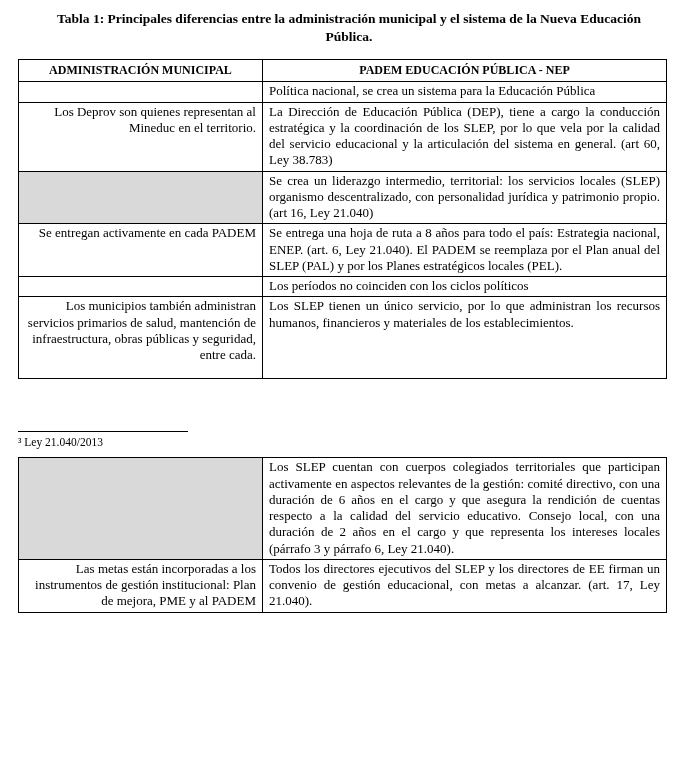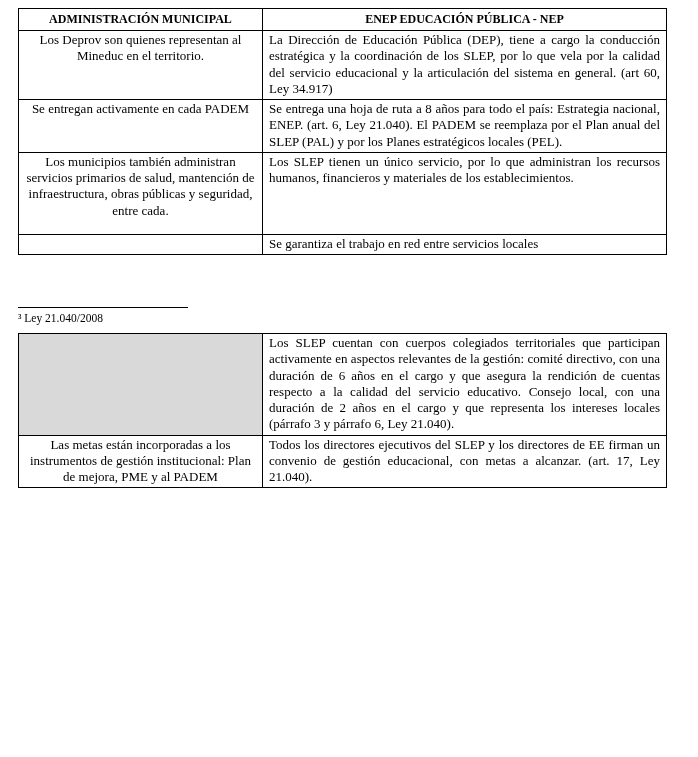--- a/index.html
+++ b/index.html
@@ -33,72 +33,81 @@
     line-height: 1.25;
     padding: 1px 6px 2px 6px;
   }
   th {
     text-align: center;
     font-weight: bold;
     font-size: 12px;
     padding: 3px 4px;
   }
   td.right-col { text-align: justify; }
-  td.left-col  { text-align: center; }
+  td.left-col  { text-align: right; }
   .shaded { background: var(--shade, #d9d9d9); }
   tr.row-tall td { height: 82px; }
   .footnote-rule {
     width: 170px;
     border-top: 1px solid #000;
     margin: 52px 0 4px 0;
   }
   .footnote {
     font-size: 11.5px;
     margin-bottom: 9px;
   }
 </style>
 </head>
 <body>
 
 <div class="page">
 
+  <div class="title">Tabla 1: Principales diferencias entre la administración municipal y el sistema de la Nueva Educación Pública.</div>
 
   <table class="cmp">
     <colgroup>
         <col class="c-left">
         <col class="c-right">
       </colgroup>
     <thead>
       <tr>
         <th>ADMINISTRACIÓN MUNICIPAL</th>
-        <th>ENEP EDUCACIÓN PÚBLICA - NEP</th>
+        <th>PADEM EDUCACIÓN PÚBLICA - NEP</th>
       </tr>
     </thead>
     <tbody>
       <tr>
+        <td class="left-col"></td>
+        <td class="right-col">Política nacional, se crea un sistema para la Educación Pública</td>
+      </tr>
+      <tr>
         <td class="left-col">Los Deprov son quienes representan al Mineduc en el territorio.</td>
-        <td class="right-col">La Dirección de Educación Pública (DEP), tiene a cargo la conducción estratégica y la coordinación de los SLEP, por lo que vela por la calidad del servicio educacional y la articulación del sistema en general. (art 60, Ley 34.917)</td>
+        <td class="right-col">La Dirección de Educación Pública (DEP), tiene a cargo la conducción estratégica y la coordinación de los SLEP, por lo que vela por la calidad del servicio educacional y la articulación del sistema en general. (art 60, Ley 38.783)</td>
+      </tr>
+      <tr>
+        <td class="left-col shaded"></td>
+        <td class="right-col">Se crea un liderazgo intermedio, territorial: los servicios locales (SLEP) organismo descentralizado, con personalidad jurídica y patrimonio propio. (art 16, Ley 21.040)</td>
       </tr>
       <tr>
         <td class="left-col">Se entregan activamente en cada PADEM</td>
         <td class="right-col">Se entrega una hoja de ruta a 8 años para todo el país: Estrategia nacional, ENEP. (art. 6, Ley 21.040). El PADEM se reemplaza por el Plan anual del SLEP (PAL) y por los Planes estratégicos locales (PEL).</td>
       </tr>
+      <tr>
+        <td class="left-col"></td>
+        <td class="right-col">Los períodos no coinciden con los ciclos políticos</td>
+      </tr>
       <tr class="row-tall">
         <td class="left-col">Los municipios también administran servicios primarios de salud, mantención de infraestructura, obras públicas y seguridad, entre cada.</td>
         <td class="right-col">Los SLEP tienen un único servicio, por lo que administran los recursos humanos, financieros y materiales de los establecimientos.</td>
-      </tr>
-      <tr>
-        <td class="left-col"></td>
-        <td class="right-col">Se garantiza el trabajo en red entre servicios locales</td>
       </tr>
     </tbody>
   </table>
 
   <div class="footnote-rule"></div>
-  <div class="footnote">³ Ley 21.040/2008</div>
+  <div class="footnote">³ Ley 21.040/2013</div>
 
   <table class="cmp">
     <colgroup>
         <col class="c-left">
         <col class="c-right">
       </colgroup>
     <tbody>
       <tr>
         <td class="left-col shaded"></td>
         <td class="right-col">Los SLEP cuentan con cuerpos colegiados territoriales que participan activamente en aspectos relevantes de la gestión: comité directivo, con una duración de 6 años en el cargo y que asegura la rendición de cuentas respecto a la calidad del servicio educativo. Consejo local, con una duración de 2 años en el cargo y que representa los intereses locales (párrafo 3 y párrafo 6, Ley 21.040).</td>

